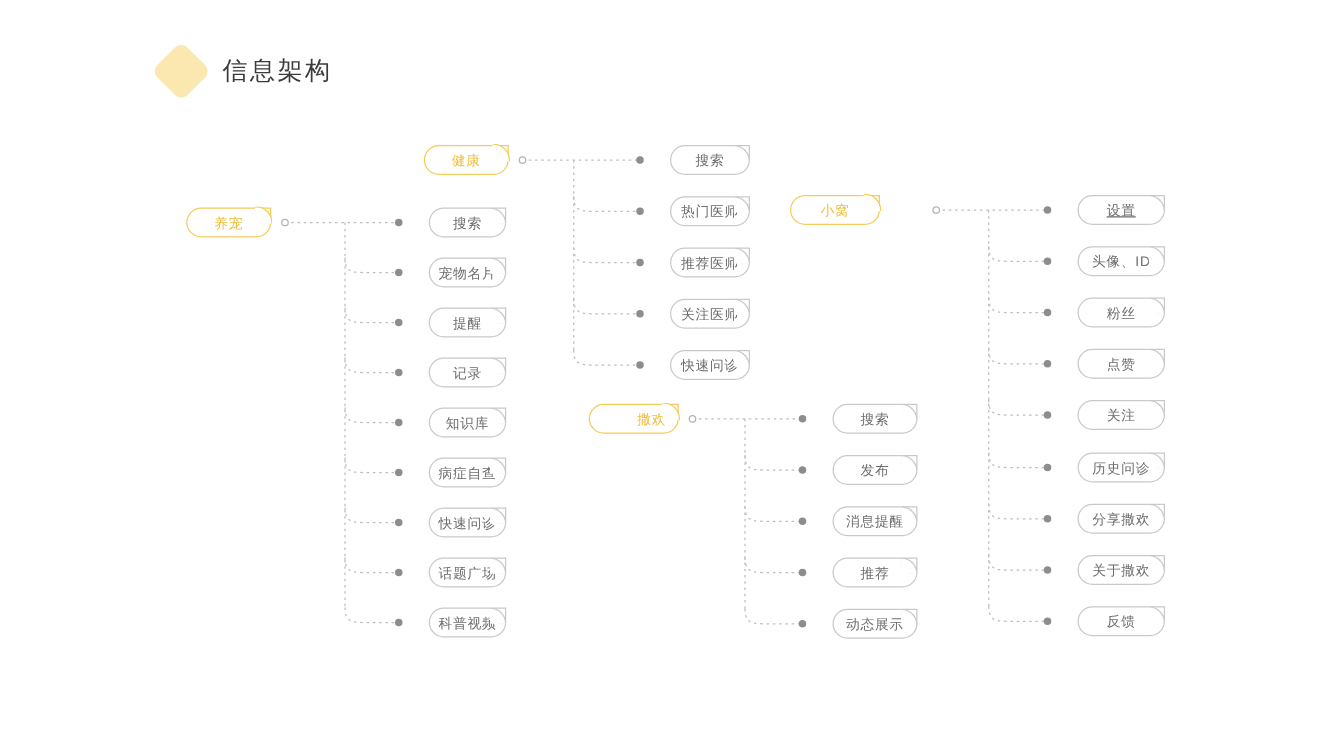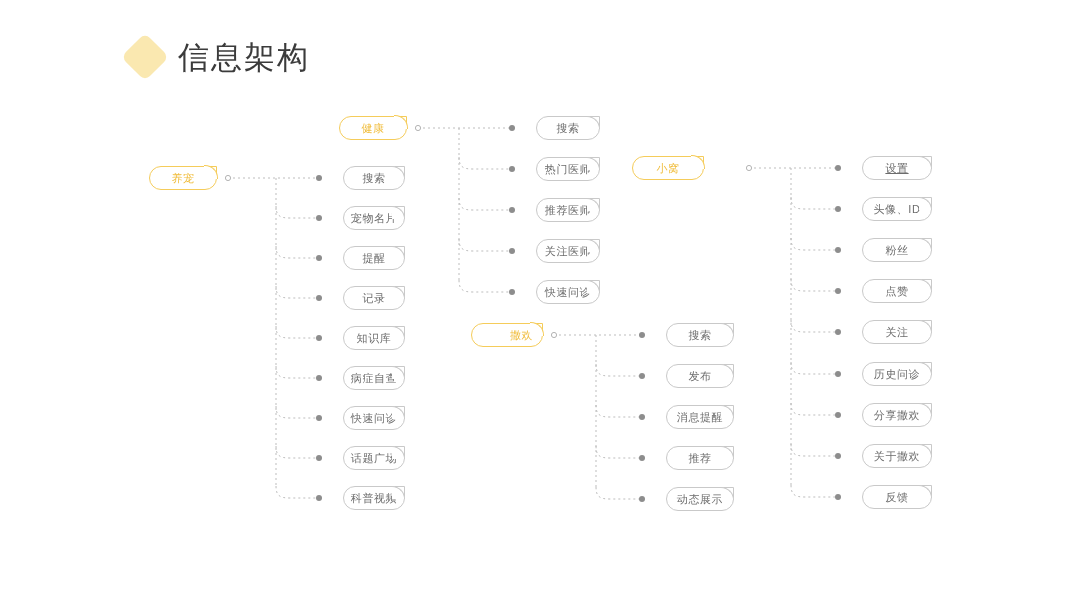--- a/index.html
+++ b/index.html
@@ -26,21 +26,21 @@
   }
   #diamond-icon {
     width: 34px;
     height: 34px;
     background: #FAE8B0;
     border-radius: 7px;
     transform: rotate(45deg);
     flex: 0 0 auto;
   }
   #page-title {
-    font-size: 31px;
+    font-size: 20px;
     line-height: 1;
     color: #3b3b3b;
     letter-spacing: 2px;
     font-weight: 400;
     white-space: nowrap;
   }
 
   
   #diagram {
     position: absolute;

